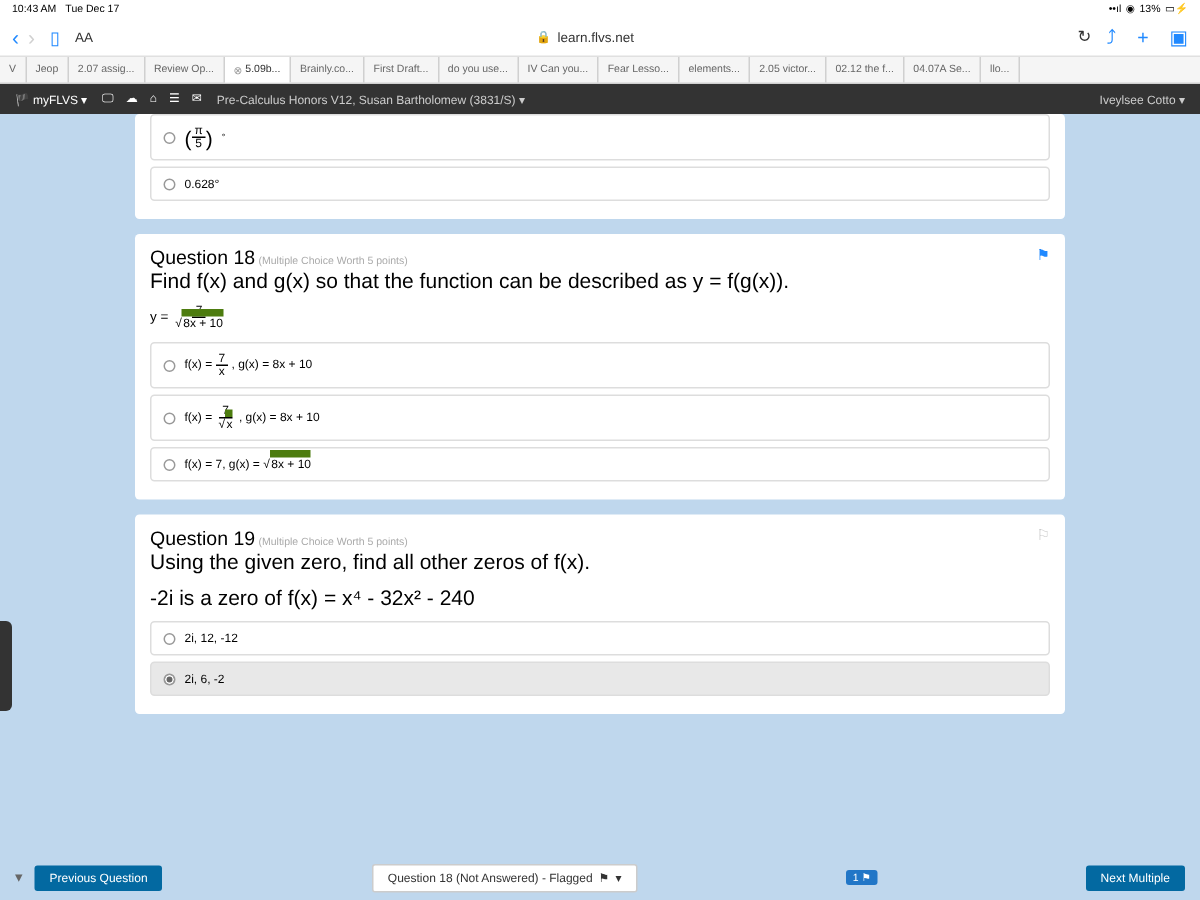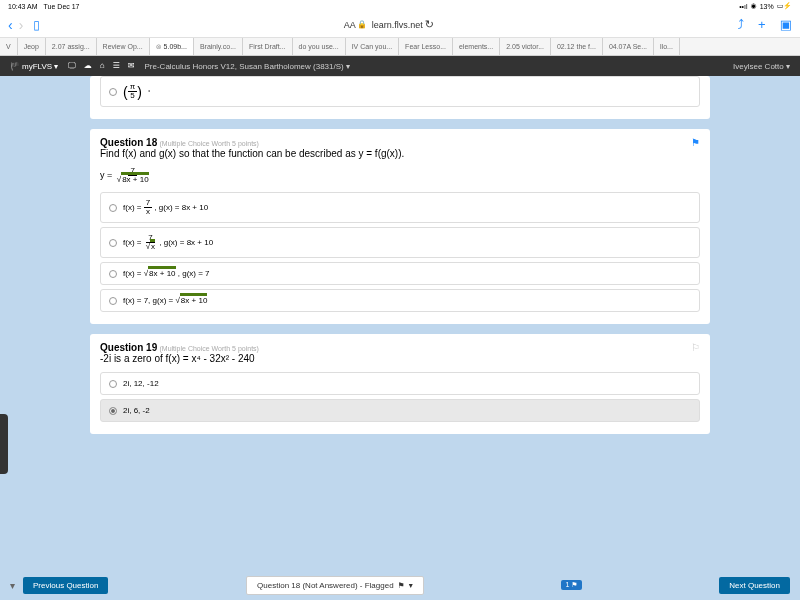--- a/index.html
+++ b/index.html
@@ -5,21 +5,21 @@
 *{margin:0;padding:0;box-sizing:border-box;font-family:-apple-system,BlinkMacSystemFont,"Segoe UI",Arial,sans-serif}
 body{background:#fff;width:800px;height:600px;overflow:hidden;position:relative}
 .status-bar{height:12px;display:flex;justify-content:space-between;align-items:center;padding:0 8px;font-size:7px;background:#fff}
 .status-left{display:flex;gap:6px}
 .status-right{display:flex;gap:3px;align-items:center}
 .signal-icon,.wifi-icon,.battery-icon{font-size:7px}
 .browser-bar{height:26px;display:flex;align-items:center;padding:0 8px;gap:10px;background:#fff;border-bottom:1px solid #e0e0e0}
 .nav-arrows{display:flex;gap:6px;font-size:14px;color:#2089ff}
 .nav-arrows .disabled{color:#d0d0d0}
 .book-icon{color:#2089ff;font-size:12px}
-.url-section{flex:1;display:flex;align-items:center;justify-content:center;gap:2px}
+.url-section{flex:1;display:flex;align-items:center;justify-content:space-between;gap:2px}
 .aa-btn{font-size:9px;color:#333}
 .url-text{font-size:9px;color:#333;display:flex;align-items:center;gap:4px}
 .lock-icon{font-size:8px}
 .refresh-icon{color:#333;font-size:11px}
 .right-icons{display:flex;gap:14px;color:#2089ff;font-size:13px}
 .tabs-bar{height:18px;display:flex;background:#f5f5f5;border-bottom:1px solid #d0d0d0;font-size:7px}
 .tab{padding:3px 6px;border-right:1px solid #d0d0d0;white-space:nowrap;overflow:hidden;color:#666;display:flex;align-items:center;gap:2px}
 .tab.active{background:#fff;color:#333}
 .tab-close{font-size:7px;color:#999}
 .flvs-header{height:20px;background:#333;display:flex;align-items:center;padding:0 10px;gap:10px;color:#fff;font-size:8px}
@@ -27,29 +27,29 @@
 .flvs-icons{display:flex;gap:8px;font-size:8px}
 .course-name{color:#ccc}
 .header-right{margin-left:auto;color:#ccc}
 .content-area{background:#bfd7ed;height:494px;overflow-y:auto;position:relative;padding:0 40px}
 .left-tab{position:absolute;left:0;top:338px;width:8px;height:60px;background:#333;border-radius:0 4px 4px 0}
 .question-panel{background:#fff;margin:0 auto;width:620px;border-radius:3px;padding:8px 10px;margin-bottom:10px;font-size:8px}
 .answer-option{border:1px solid #ddd;border-radius:3px;padding:6px 8px;margin-bottom:4px;display:flex;align-items:center;gap:6px;font-size:8px}
 .answer-option.selected{background:#e8e8e8}
 .radio{width:8px;height:8px;border:1px solid #999;border-radius:50%;flex-shrink:0}
 .radio.checked{background:#666;box-shadow:inset 0 0 0 1px #fff}
-.question-title{font-size:10px;font-weight:bold;margin-bottom:4px;display:inline}
+.question-title{font-size:13px;font-weight:normal;margin-bottom:4px;display:inline}
 .question-meta{font-size:7px;color:#aaa}
-.question-text{font-size:10px;margin-bottom:8px}
+.question-text{font-size:14px;margin-bottom:8px}
 .flag-icon{float:right;color:#2089ff;font-size:10px}
 .flag-icon.empty{color:#ccc}
 .frac{display:inline-flex;flex-direction:column;align-items:center;vertical-align:middle;font-size:8px;line-height:1}
 .frac .num{border-bottom:1px solid #000;padding:0 2px}
 .frac .den{padding:0 2px}
-.sqrt{border-top:3px solid #4d7c0f;padding-left:1px}
+.sqrt{border-top:5px solid #4d7c0f;padding-left:1px}
 .sqrt-sym::before{content:"√"}
 .paren{display:inline-flex;align-items:center}
 .paren::before{content:"(";font-size:14px}
 .paren::after{content:")";font-size:14px}
 .equation{margin:8px 0;font-size:9px}
 .bottom-bar{position:absolute;bottom:0;left:0;right:0;height:30px;background:#bfd7ed;display:flex;align-items:center;padding:0 10px;gap:8px}
 .btn{padding:4px 10px;font-size:8px;border-radius:2px;border:none;color:#fff;cursor:pointer}
 .btn-blue{background:#0369a1}
 .btn-center{margin:0 auto;background:#fff;color:#333;border:1px solid #ccc;display:flex;align-items:flex-start;gap:4px}
 .count-badge{background:#2176c7;color:#fff;padding:1px 4px;border-radius:2px;font-size:7px}
@@ -161,20 +161,24 @@
     <div class="answer-option">
       <span class="radio"></span>
       <span class="paren">
           <span class="frac">
             <span class="num">π</span>
             <span class="den">5</span>
           </span>
         </span>
         <sup>°</sup>
     </div>
+    <div class="answer-option">
+      <span class="radio"></span>
+      <span>0.628°</span>
+    </div>
   </div>
 
   <div class="question-panel">
     <span class="flag-icon">⚑</span>
     <span class="question-title">Question 18</span>
     <span class="question-meta">(Multiple Choice Worth 5 points)</span>
     <div class="question-text">Find f(x) and g(x) so that the function can be described as y = f(g(x)).</div>
     <div class="equation">
       y = <span class="frac">
           <span class="num">7</span>
@@ -190,32 +194,29 @@
     </div>
     <div class="answer-option">
       <span class="radio"></span>
       <span><span>f(x) = </span><span class="frac">
             <span class="num">7</span>
             <span class="den"><span class="sqrt-sym"></span><span class="sqrt">x</span></span>
           </span><span> , g(x) = 8x + 10</span></span>
     </div>
     <div class="answer-option">
       <span class="radio"></span>
-      <span><span>f(x) = </span><span class="sqrt-sym"></span><span class="sqrt">8x + 10</span><span> , g(x) = 7</span></span>
-    </div>
-    <div class="answer-option">
-      <span class="radio"></span>
       <span><span>f(x) = 7, g(x) = </span><span class="sqrt-sym"></span><span class="sqrt">8x + 10</span></span>
     </div>
   </div>
 
   <div class="question-panel">
     <span class="flag-icon empty">⚐</span>
     <span class="question-title">Question 19</span>
     <span class="question-meta">(Multiple Choice Worth 5 points)</span>
+    <div class="question-text">Using the given zero, find all other zeros of f(x).</div>
     <div class="question-text">-2i is a zero of f(x) = x⁴ - 32x² - 240</div>
     <div class="answer-option">
       <span class="radio"></span>
       <span>2i, 12, -12</span>
     </div>
     <div class="answer-option selected">
       <span class="radio checked"></span>
       <span>2i, 6, -2</span>
     </div>
   </div>
@@ -223,14 +224,14 @@
 
 <div class="bottom-bar">
   <span style="font-size:10px;color:#666">▾</span>
   <button class="btn btn-blue">Previous Question</button>
   <button class="btn btn-center">
     <span>Question 18 (Not Answered) - Flagged</span>
     <span>⚑</span>
     <span>▾</span>
   </button>
   <span class="count-badge"><span>1</span> ⚑</span>
-  <button class="btn btn-blue" style="margin-left:auto">Next Question</button>
+  <button class="btn btn-blue" style="margin-left:auto">Next Multiple</button>
 </div>
 
 </body></html>

